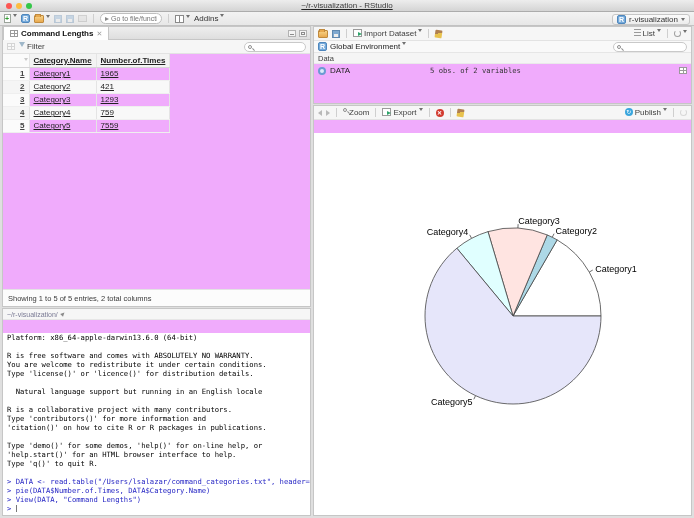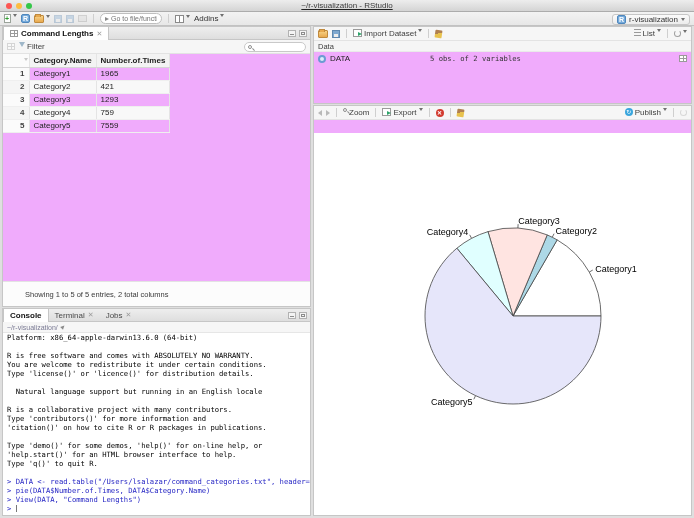--- a/index.html
+++ b/index.html
@@ -77,29 +77,29 @@
   .ic-navarrow-l { width:0; height:0; border-top:3px solid transparent; border-bottom:3px solid transparent; border-right:4px solid #B9B9B9; }
   .ic-navarrow-r { width:0; height:0; border-top:3px solid transparent; border-bottom:3px solid transparent; border-left:4px solid #B9B9B9; }
   .ic-import { width:9px; height:8px; border:1px solid #9A9A9A; background:#FFF; position:relative; }
   .ic-import::after { content:""; position:absolute; right:-1px; bottom:0px; width:0; height:0; border-top:2px solid transparent; border-bottom:2px solid transparent; border-left:4px solid #2FA46B; }
   .ic-list { width:7px; height:7px; background:repeating-linear-gradient(#9A9A9A 0 1px, transparent 1px 3px); }
   .ic-df { width:8px; height:8px; border:2px solid #6C9BD2; border-radius:50%; background:#DDEBFA; }
   .spacer { flex:1; }
 
   
   .grid-table { border-collapse:collapse; table-layout:fixed; font-size:8px; }
-  .grid-table th, .grid-table td { height:13px; padding:0 4px; border-right:1px solid #E4E4E4; border-bottom:1px solid #EFEFEF; overflow:hidden; white-space:nowrap; text-align:left; }
+  .grid-table th, .grid-table td { height:13px; padding:0 4px; border-right:1px solid #E4E4E4; border-bottom:1px solid #EFEFEF; overflow:hidden; white-space:nowrap; text-align:left;text-decoration:underline; }
   .grid-table th { background:#F3F3F3; border-bottom:1px solid #D5D5D5; font-weight:bold; color:#222; position:relative; }
   .grid-table .rn { width:26px; text-align:right; font-weight:bold; color:#444; background:#FBFBFB; }
   .grid-table col.c1 { width:64px; } .grid-table col.c2 { width:70px; }
   .grid-table tr:nth-child(even) td { background:#F8F8F8; }
   .grid-table tr:nth-child(even) td.rn { background:#F5F5F5; }
   .sorter { position:absolute; right:1px; top:4px; width:0; height:0; border-left:2px solid transparent; border-right:2px solid transparent; border-top:3px solid #C9C9C9; }
-  .viewer-footer { position:absolute; left:0; right:0; bottom:0; height:25px; border-top:1px solid #E3E3E3;
-    background:#FCFCFC; font-size:7.5px; color:#3A3A3A; display:flex; align-items:center; padding:0 22px; }
+  .viewer-footer { position:absolute; left:0; right:0; bottom:0; height:17px; border-top:1px solid #E3E3E3;
+    background:#FCFCFC; font-size:7.5px; color:#3A3A3A; display:flex; align-items:center; padding:0 5px; }
 
   
   .console-path { height:11px; background:#F6F6F6; border-bottom:1px solid #E6E6E6; display:flex; align-items:center; padding:0 4px; font-size:7px; color:#7A7A94; gap:3px; }
   .console-body { position:absolute; top:24px; bottom:0; left:0; right:0; background:#FFF; overflow:hidden; }
   .console-text { position:absolute; left:4px; bottom:2px; font-family:"DejaVu Sans Mono",monospace; font-size:7.2px; line-height:9px; white-space:pre; }
   .cline.out { color:#000; }
   .cline.cmd { color:#2626C4; }
   .cursor { display:inline-block; width:1px; height:7px; background:#777; vertical-align:-1px; }
 
   
@@ -232,37 +232,20 @@
             <td class="rn">5</td>
             <td>Category5</td>
             <td>7559</td>
           </tr>
       </tbody>
     </table>
     <div class="viewer-footer">Showing 1 to 5 of 5 entries, 2 total columns</div>
   </div>
 
   <div class="panel" id="consoleP">
-    <div class="tabbar">
-      <div class="tab active">
-          <span>Console</span>
-        </div>
-      <div class="tab">
-          <span>Terminal</span>
-          <span class="x">✕</span>
-        </div>
-      <div class="tab">
-          <span>Jobs</span>
-          <span class="x">✕</span>
-        </div>
-      <div class="winbtns">
-        <span class="winbtn min"></span>
-        <span class="winbtn max"></span>
-      </div>
-    </div>
     <div class="console-path">
       <span>~/r-visualization/</span>
       <span class="ic-gotoarrow" style="transform:rotate(-45deg)"></span>
     </div>
     <div class="console-body">
       <div class="console-text" id="console-text"><div class="cline out">Platform: x86_64-apple-darwin13.6.0 (64-bit)</div><div class="cline out"> </div><div class="cline out">R is free software and comes with ABSOLUTELY NO WARRANTY.</div><div class="cline out">You are welcome to redistribute it under certain conditions.</div><div class="cline out">Type 'license()' or 'licence()' for distribution details.</div><div class="cline out"> </div><div class="cline out">  Natural language support but running in an English locale</div><div class="cline out"> </div><div class="cline out">R is a collaborative project with many contributors.</div><div class="cline out">Type 'contributors()' for more information and</div><div class="cline out">'citation()' on how to cite R or R packages in publications.</div><div class="cline out"> </div><div class="cline out">Type 'demo()' for some demos, 'help()' for on-line help, or</div><div class="cline out">'help.start()' for an HTML browser interface to help.</div><div class="cline out">Type 'q()' to quit R.</div><div class="cline out"> </div><div class="cline cmd">&gt; DATA &lt;- read.table("/Users/lsalazar/command_categories.txt", header=TRUE)</div><div class="cline cmd">&gt; pie(DATA$Number.of.Times, DATA$Category.Name)</div><div class="cline cmd">&gt; View(DATA, "Command Lengths")</div><div class="cline cmd">&gt; <span class="cursor"></span></div></div>
     </div>
   </div>
 
   <div class="panel" id="envP">
@@ -281,20 +264,32 @@
       <span class="tb-group">
         <span class="ic ic-list"></span>
         <span>List</span>
         <span class="caret"></span>
       </span>
       <span class="sep"></span>
       <span class="tb-group">
           <span class="ic ic-refresh"></span>
           <span class="caret"></span>
         </span>
+    </div>
+    <div class="env-row2">
+      <span class="ic ic-rcube">R</span>
+      <span class="tb-group">
+        <span>Global Environment</span>
+        <span class="caret"></span>
+      </span>
+      <span class="spacer"></span>
+      <span class="search" style="width:74px">
+        <span class="ic-mag"></span>
+        <input style="">
+      </span>
     </div>
     <div class="env-section">Data</div>
     <div class="env-obj">
       <span class="ic ic-df"></span>
       <span class="objname">DATA</span>
       <span class="objsum">5 obs. of 2 variables</span>
       <span class="ic ic-gridsm"></span>
     </div>
   </div>
 

